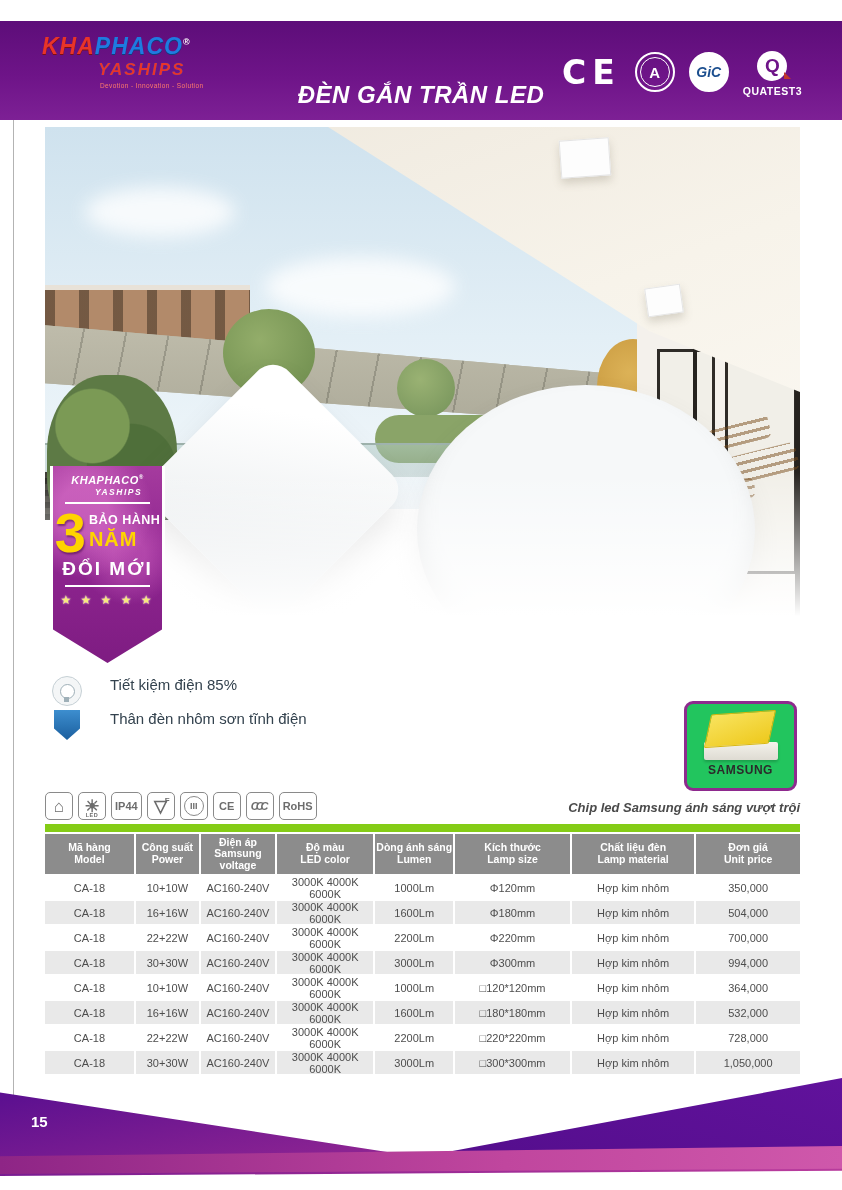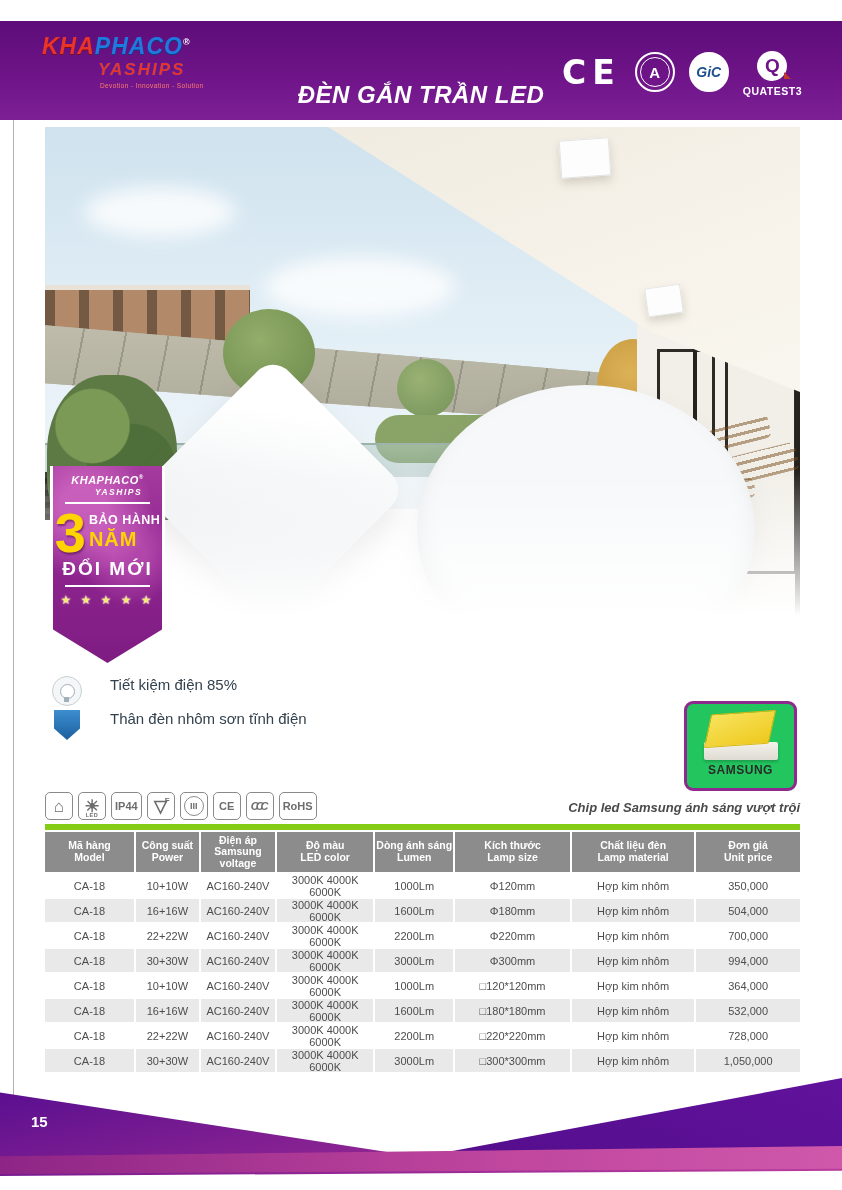--- a/index.html
+++ b/index.html
@@ -146,21 +146,21 @@
        font-size:11px;font-weight:bold;background:#fff;}
   .std .glyph{line-height:1;}
   .std.big .glyph{font-size:17px;}
   .std .ovl{position:absolute;top:3px;right:4px;font-size:8px;font-weight:bold;color:#6d6d6d;}
   .std .sub{position:absolute;bottom:1px;left:0;right:0;font-size:5.5px;text-align:center;letter-spacing:.5px;}
   .std.circle .glyph{border:1.5px solid #8a8a8a;border-radius:50%;width:18px;height:18px;
        display:flex;align-items:center;justify-content:center;font-size:9px;}
   .std.ccc .glyph{font-style:italic;letter-spacing:-3px;font-size:11px;padding-right:3px;}
 
   
-  .tbl{position:absolute;left:45px;top:824px;width:755px;border-top:6px solid #84cc16;padding-top:2px;
+  .tbl{position:absolute;left:45px;top:824px;width:755px;border-top:8px solid #84cc16;padding-top:2px;
        --cols:12fr 8.5fr 10fr 13fr 10.5fr 15.5fr 16.5fr 14fr;}
   .thead{display:grid;grid-template-columns:var(--cols);gap:2px;}
   .th{background:#8c8c8c;color:#fff;height:40px;display:flex;flex-direction:column;
       align-items:center;justify-content:center;text-align:center;font-weight:bold;line-height:1.1;}
   .th .vi{font-size:10.5px;}
   .th .en{font-size:10.5px;white-space:pre-line;}
   .tbody{margin-top:2px;}
   .tr{display:grid;grid-template-columns:var(--cols);gap:2px;margin-bottom:2px;}
   .td{background:#fff;height:23px;display:flex;align-items:center;justify-content:center;
       font-size:11px;color:#4d4d4d;text-align:center;}

